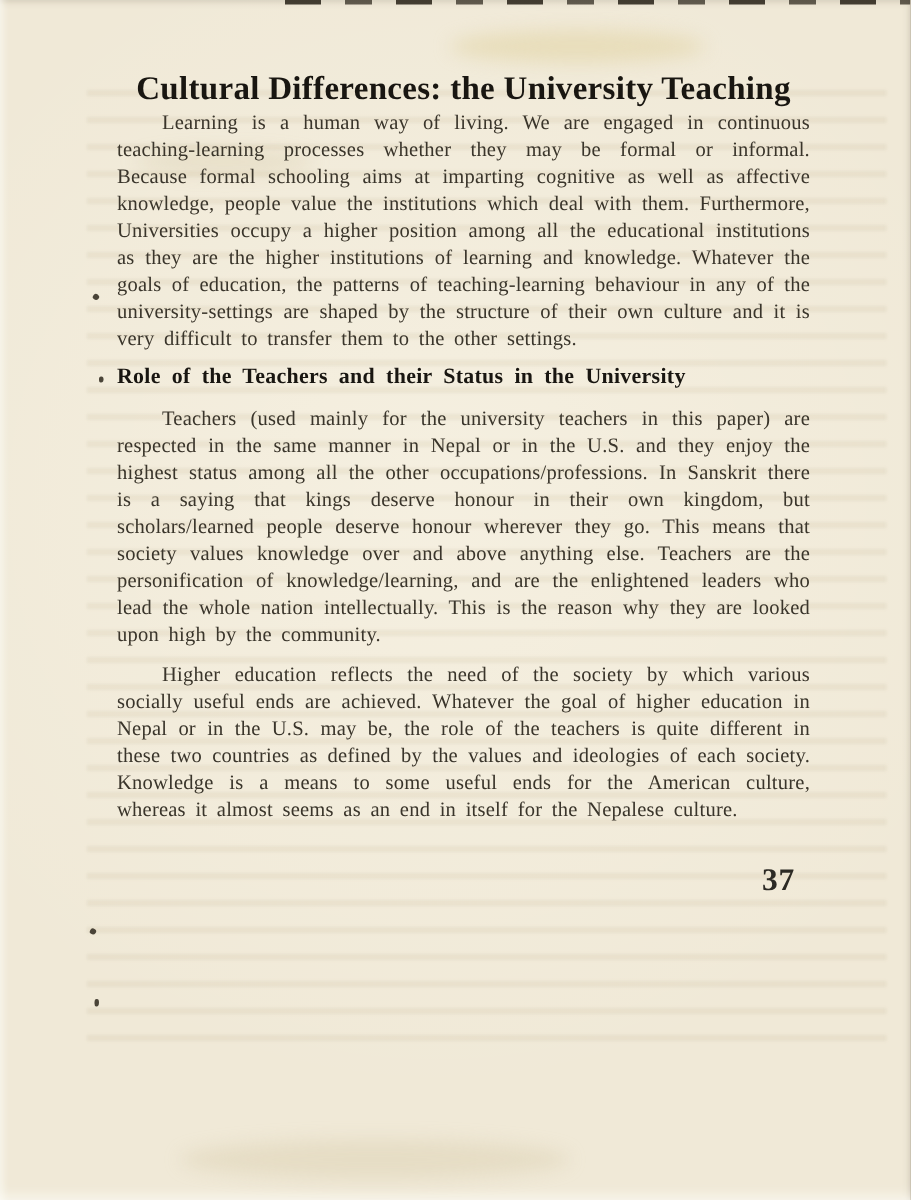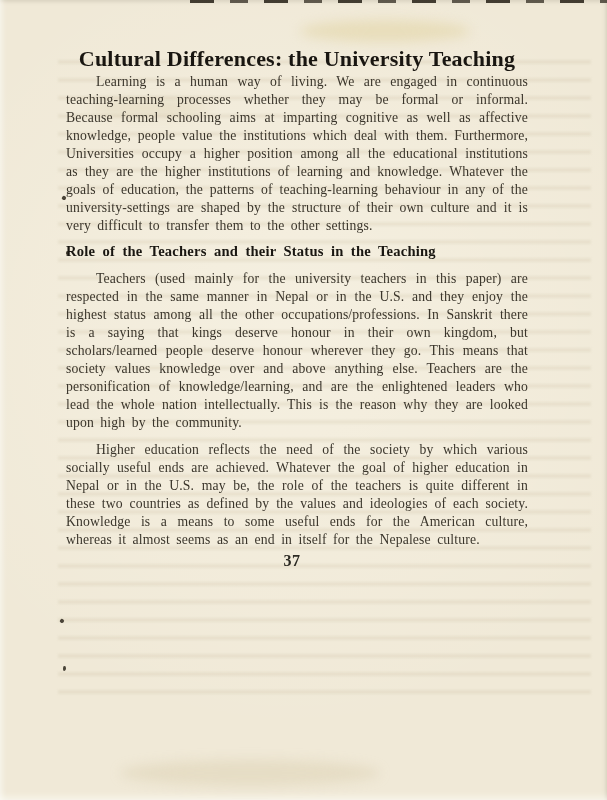--- a/index.html
+++ b/index.html
@@ -44,21 +44,21 @@
   .blob.b1{left:300px;top:20px;width:170px;height:22px;background:rgba(222,206,150,.45);}
   .blob.b2{left:90px;top:100px;width:120px;height:16px;background:rgba(190,170,120,.18);}
   .blob.b3{left:120px;top:760px;width:260px;height:26px;background:rgba(205,190,150,.28);}
   .speck{position:absolute;background:#4a4438;border-radius:50% 50% 60% 40%;}
   .speck.s1{left:62px;top:196px;width:4px;height:4px;transform:rotate(40deg);}
   .speck.s2{left:66px;top:251px;width:3px;height:4px;}
   .speck.s3{left:60px;top:619px;width:4px;height:4px;transform:rotate(35deg);}
   .speck.s4{left:63px;top:666px;width:3px;height:5px;}
 
   .content{
-    position:absolute;left:66px;top:44px;width:462px;
+    position:absolute;left:78px;top:44px;width:462px;
     color:var(--ink);
   }
   .title{
     margin:0;
     font-size:22px;line-height:29px;font-weight:bold;
     text-align:center;color:var(--title-ink);
     letter-spacing:.2px;
   }
   .title span{display:block;}
   .author{
@@ -74,22 +74,22 @@
     color:var(--ink);
   }
   p.body.first{margin-top:0;}
   .heading{
     margin:7px 0 0 0;
     font-size:14.6px;line-height:19px;font-weight:bold;
     word-spacing:3.5px;letter-spacing:.2px;
     color:var(--title-ink);
   }
   .pageno{
-    margin:3px 10px 0 0;
-    text-align:center;font-weight:bold;font-size:16px;
+    margin:25px 10px 0 0;
+    text-align:right;font-weight:bold;font-size:21px;
     color:#2c2a24;letter-spacing:.5px;
   }
 </style>
 </head>
 <body>
 
 <div class="scan">
   <div class="top-edge"></div>
   <div class="ghost"></div>
   <div class="blob b1"></div>
@@ -101,20 +101,20 @@
   <div class="speck s4"></div>
 
   <div class="content">
     <h1 class="title">
       <span>Cultural Differences: the University Teaching</span>
     </h1>
 
 
     <p class="body first">Learning is a human way of living.  We are engaged in continuous teaching-learning processes  whether they may be formal or informal. Because formal schooling aims at imparting cognitive as well as affective knowledge, people value the institutions which deal with them.  Furthermore, Universities occupy a higher position among all the educational institutions as they are the higher institutions of learning and knowledge. Whatever the goals of education, the patterns of teaching-learning behaviour in any of the university-settings are shaped by the structure of their own culture and it is very difficult to transfer them to the other settings.</p>
 
-    <h2 class="heading">Role of the Teachers and their Status in the Teaching</h2>
+    <h2 class="heading">Role of the Teachers and their Status in the University</h2>
 
     <p class="body">Teachers (used mainly for the university teachers in this paper) are respected in the same manner in Nepal or in the U.S.  and they enjoy the highest status among all the other occupations/professions.  In Sanskrit there is a saying that kings deserve honour in their own kingdom, but scholars/learned people deserve honour wherever they go.  This means that society values knowledge over and above anything else.  Teachers are the personification of knowledge/learning, and are the enlightened leaders who lead the whole nation intellectually.  This is the reason why they are looked upon high by the community.</p>
     <p class="body">Higher education reflects the need of the society by which various socially useful ends are achieved.  Whatever the goal of higher education in Nepal or in the U.S. may be, the role of the teachers is quite different in these two countries as defined by the values and ideologies of each society.  Knowledge is a means to some useful ends for the American culture, whereas it almost seems as an end in itself for the Nepalese culture.</p>
 
     <div class="pageno">37</div>
   </div>
 </div>
 
 </body></html>

